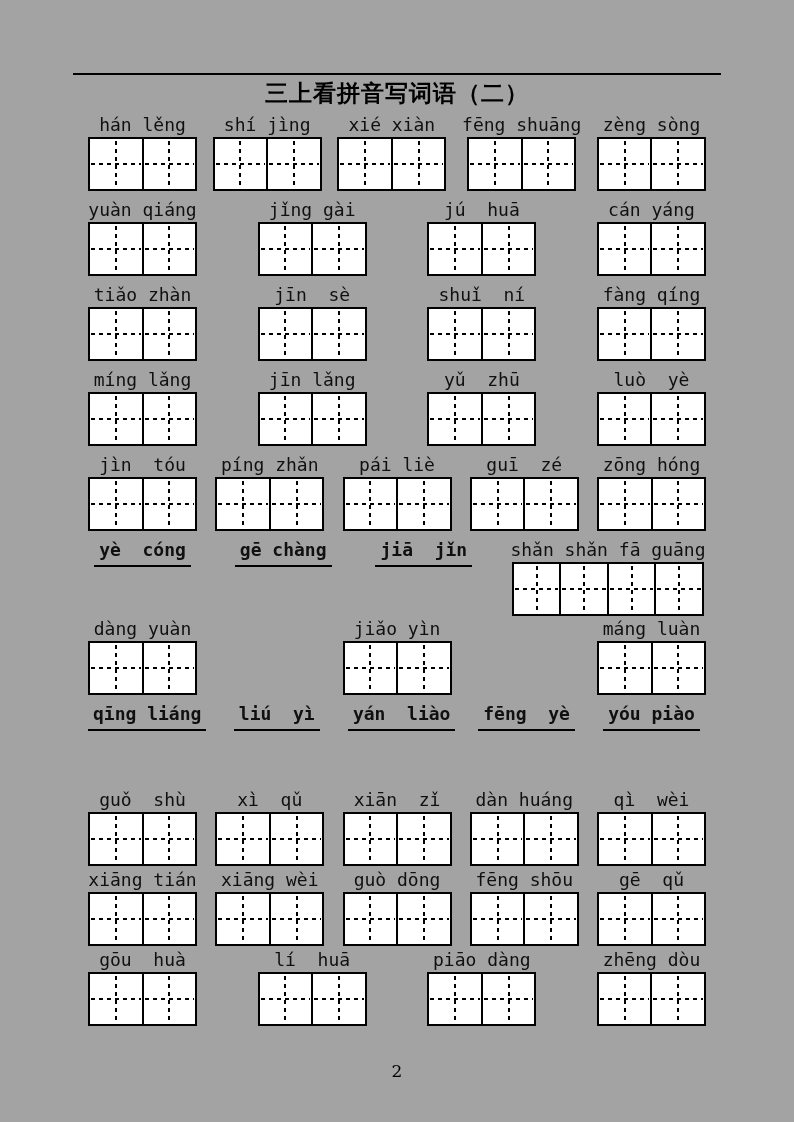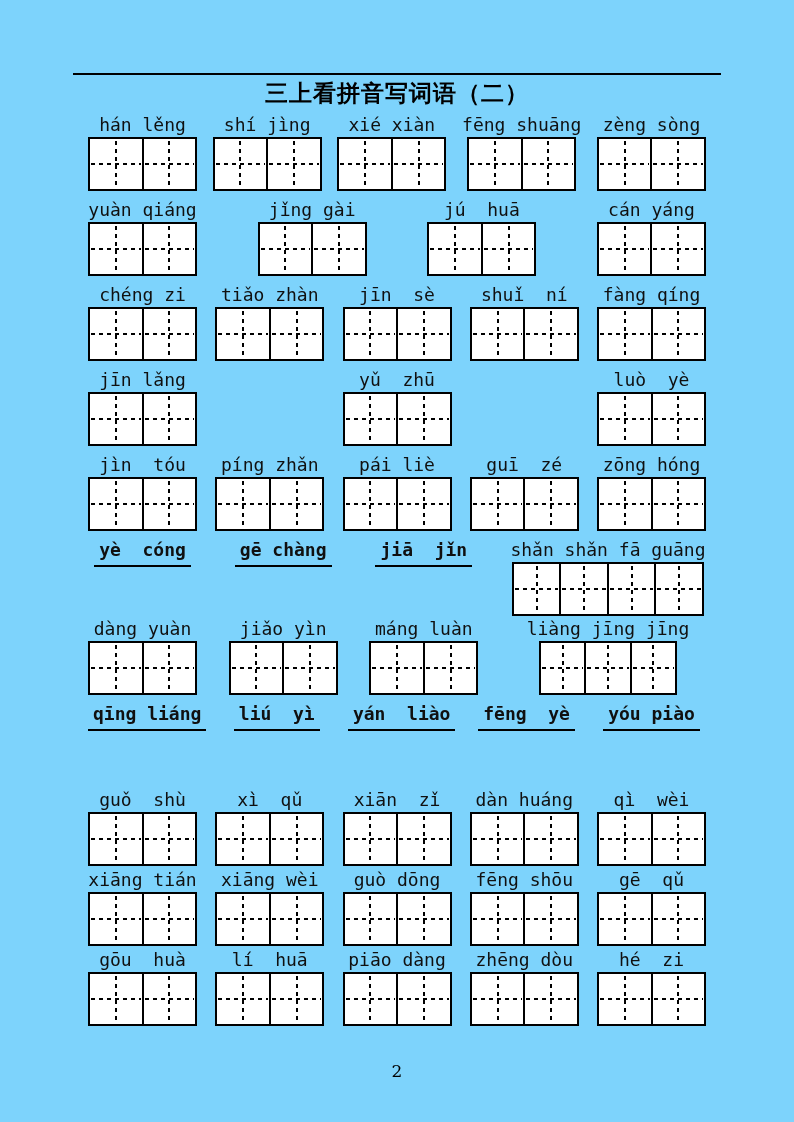--- a/index.html
+++ b/index.html
@@ -1,18 +1,18 @@
 <!DOCTYPE html>
 <html><head>
 <meta charset="utf-8">
 <style>
   html,body { margin:0; padding:0; background:#ffffff; }
   .page {
     width:794px; height:1122px; box-sizing:border-box;
-    position:relative; background:#7dd3fc; overflow:hidden;
+    position:relative; background:#a3a3a3; overflow:hidden;
     padding-top:73px;
   }
   .header-rule { margin:0 73px; border-top:2px solid #000; height:0; }
   .title {
     text-align:center; margin:2px 0 0 0; color:#000;
     font-family:"Liberation Sans", sans-serif;
     font-weight:bold; font-size:23px; line-height:32px; letter-spacing:1px;
   }
   .content { width:618px; margin:4px auto 0 auto; }
   .section { display:block; }
@@ -122,27 +122,20 @@
           <div class="word-item" data-name="word-item">
             <div class="pinyin" data-name="pinyin-label">cán yáng</div>
             <div class="boxes c2" data-name="writing-grid">
               <div class="cell" data-name="writing-cell"></div>
               <div class="cell" data-name="writing-cell"></div>
             </div>
           </div>
         </div>
         <div class="row" data-name="word-row">
           <div class="word-item" data-name="word-item">
-            <div class="pinyin" data-name="pinyin-label">chéng zi</div>
-            <div class="boxes c2" data-name="writing-grid">
-              <div class="cell" data-name="writing-cell"></div>
-              <div class="cell" data-name="writing-cell"></div>
-            </div>
-          </div>
-          <div class="word-item" data-name="word-item">
             <div class="pinyin" data-name="pinyin-label">tiǎo zhàn</div>
             <div class="boxes c2" data-name="writing-grid">
               <div class="cell" data-name="writing-cell"></div>
               <div class="cell" data-name="writing-cell"></div>
             </div>
           </div>
           <div class="word-item" data-name="word-item">
             <div class="pinyin" data-name="pinyin-label">jīn  sè</div>
             <div class="boxes c2" data-name="writing-grid">
               <div class="cell" data-name="writing-cell"></div>
@@ -158,20 +151,27 @@
           </div>
           <div class="word-item" data-name="word-item">
             <div class="pinyin" data-name="pinyin-label">fàng qíng</div>
             <div class="boxes c2" data-name="writing-grid">
               <div class="cell" data-name="writing-cell"></div>
               <div class="cell" data-name="writing-cell"></div>
             </div>
           </div>
         </div>
         <div class="row" data-name="word-row">
+          <div class="word-item" data-name="word-item">
+            <div class="pinyin" data-name="pinyin-label">míng lǎng</div>
+            <div class="boxes c2" data-name="writing-grid">
+              <div class="cell" data-name="writing-cell"></div>
+              <div class="cell" data-name="writing-cell"></div>
+            </div>
+          </div>
           <div class="word-item" data-name="word-item">
             <div class="pinyin" data-name="pinyin-label">jīn lǎng</div>
             <div class="boxes c2" data-name="writing-grid">
               <div class="cell" data-name="writing-cell"></div>
               <div class="cell" data-name="writing-cell"></div>
             </div>
           </div>
           <div class="word-item" data-name="word-item">
             <div class="pinyin" data-name="pinyin-label">yǔ  zhū</div>
             <div class="boxes c2" data-name="writing-grid">
@@ -259,28 +259,20 @@
               <div class="cell" data-name="writing-cell"></div>
             </div>
           </div>
           <div class="word-item" data-name="word-item">
             <div class="pinyin" data-name="pinyin-label">máng luàn</div>
             <div class="boxes c2" data-name="writing-grid">
               <div class="cell" data-name="writing-cell"></div>
               <div class="cell" data-name="writing-cell"></div>
             </div>
           </div>
-          <div class="word-item span2" data-name="word-item">
-            <div class="pinyin" data-name="pinyin-label">liàng jīng jīng</div>
-            <div class="boxes c3" data-name="writing-grid">
-              <div class="cell" data-name="writing-cell"></div>
-              <div class="cell" data-name="writing-cell"></div>
-              <div class="cell" data-name="writing-cell"></div>
-            </div>
-          </div>
         </div>
         <div class="row" data-name="word-row">
           <div class="word-item" data-name="word-item">
             <div class="pinyin underlined" data-name="pinyin-label">qīng liáng</div>
           </div>
           <div class="word-item" data-name="word-item">
             <div class="pinyin underlined" data-name="pinyin-label">liú  yì</div>
           </div>
           <div class="word-item" data-name="word-item">
             <div class="pinyin underlined" data-name="pinyin-label">yán  liào</div>
@@ -385,27 +377,20 @@
           </div>
           <div class="word-item" data-name="word-item">
             <div class="pinyin" data-name="pinyin-label">piāo dàng</div>
             <div class="boxes c2" data-name="writing-grid">
               <div class="cell" data-name="writing-cell"></div>
               <div class="cell" data-name="writing-cell"></div>
             </div>
           </div>
           <div class="word-item" data-name="word-item">
             <div class="pinyin" data-name="pinyin-label">zhēng dòu</div>
-            <div class="boxes c2" data-name="writing-grid">
-              <div class="cell" data-name="writing-cell"></div>
-              <div class="cell" data-name="writing-cell"></div>
-            </div>
-          </div>
-          <div class="word-item" data-name="word-item">
-            <div class="pinyin" data-name="pinyin-label">hé  zi</div>
             <div class="boxes c2" data-name="writing-grid">
               <div class="cell" data-name="writing-cell"></div>
               <div class="cell" data-name="writing-cell"></div>
             </div>
           </div>
         </div>
       </section>
     </main>
   <div class="page-number" data-name="page-number">2</div>
 </div>

